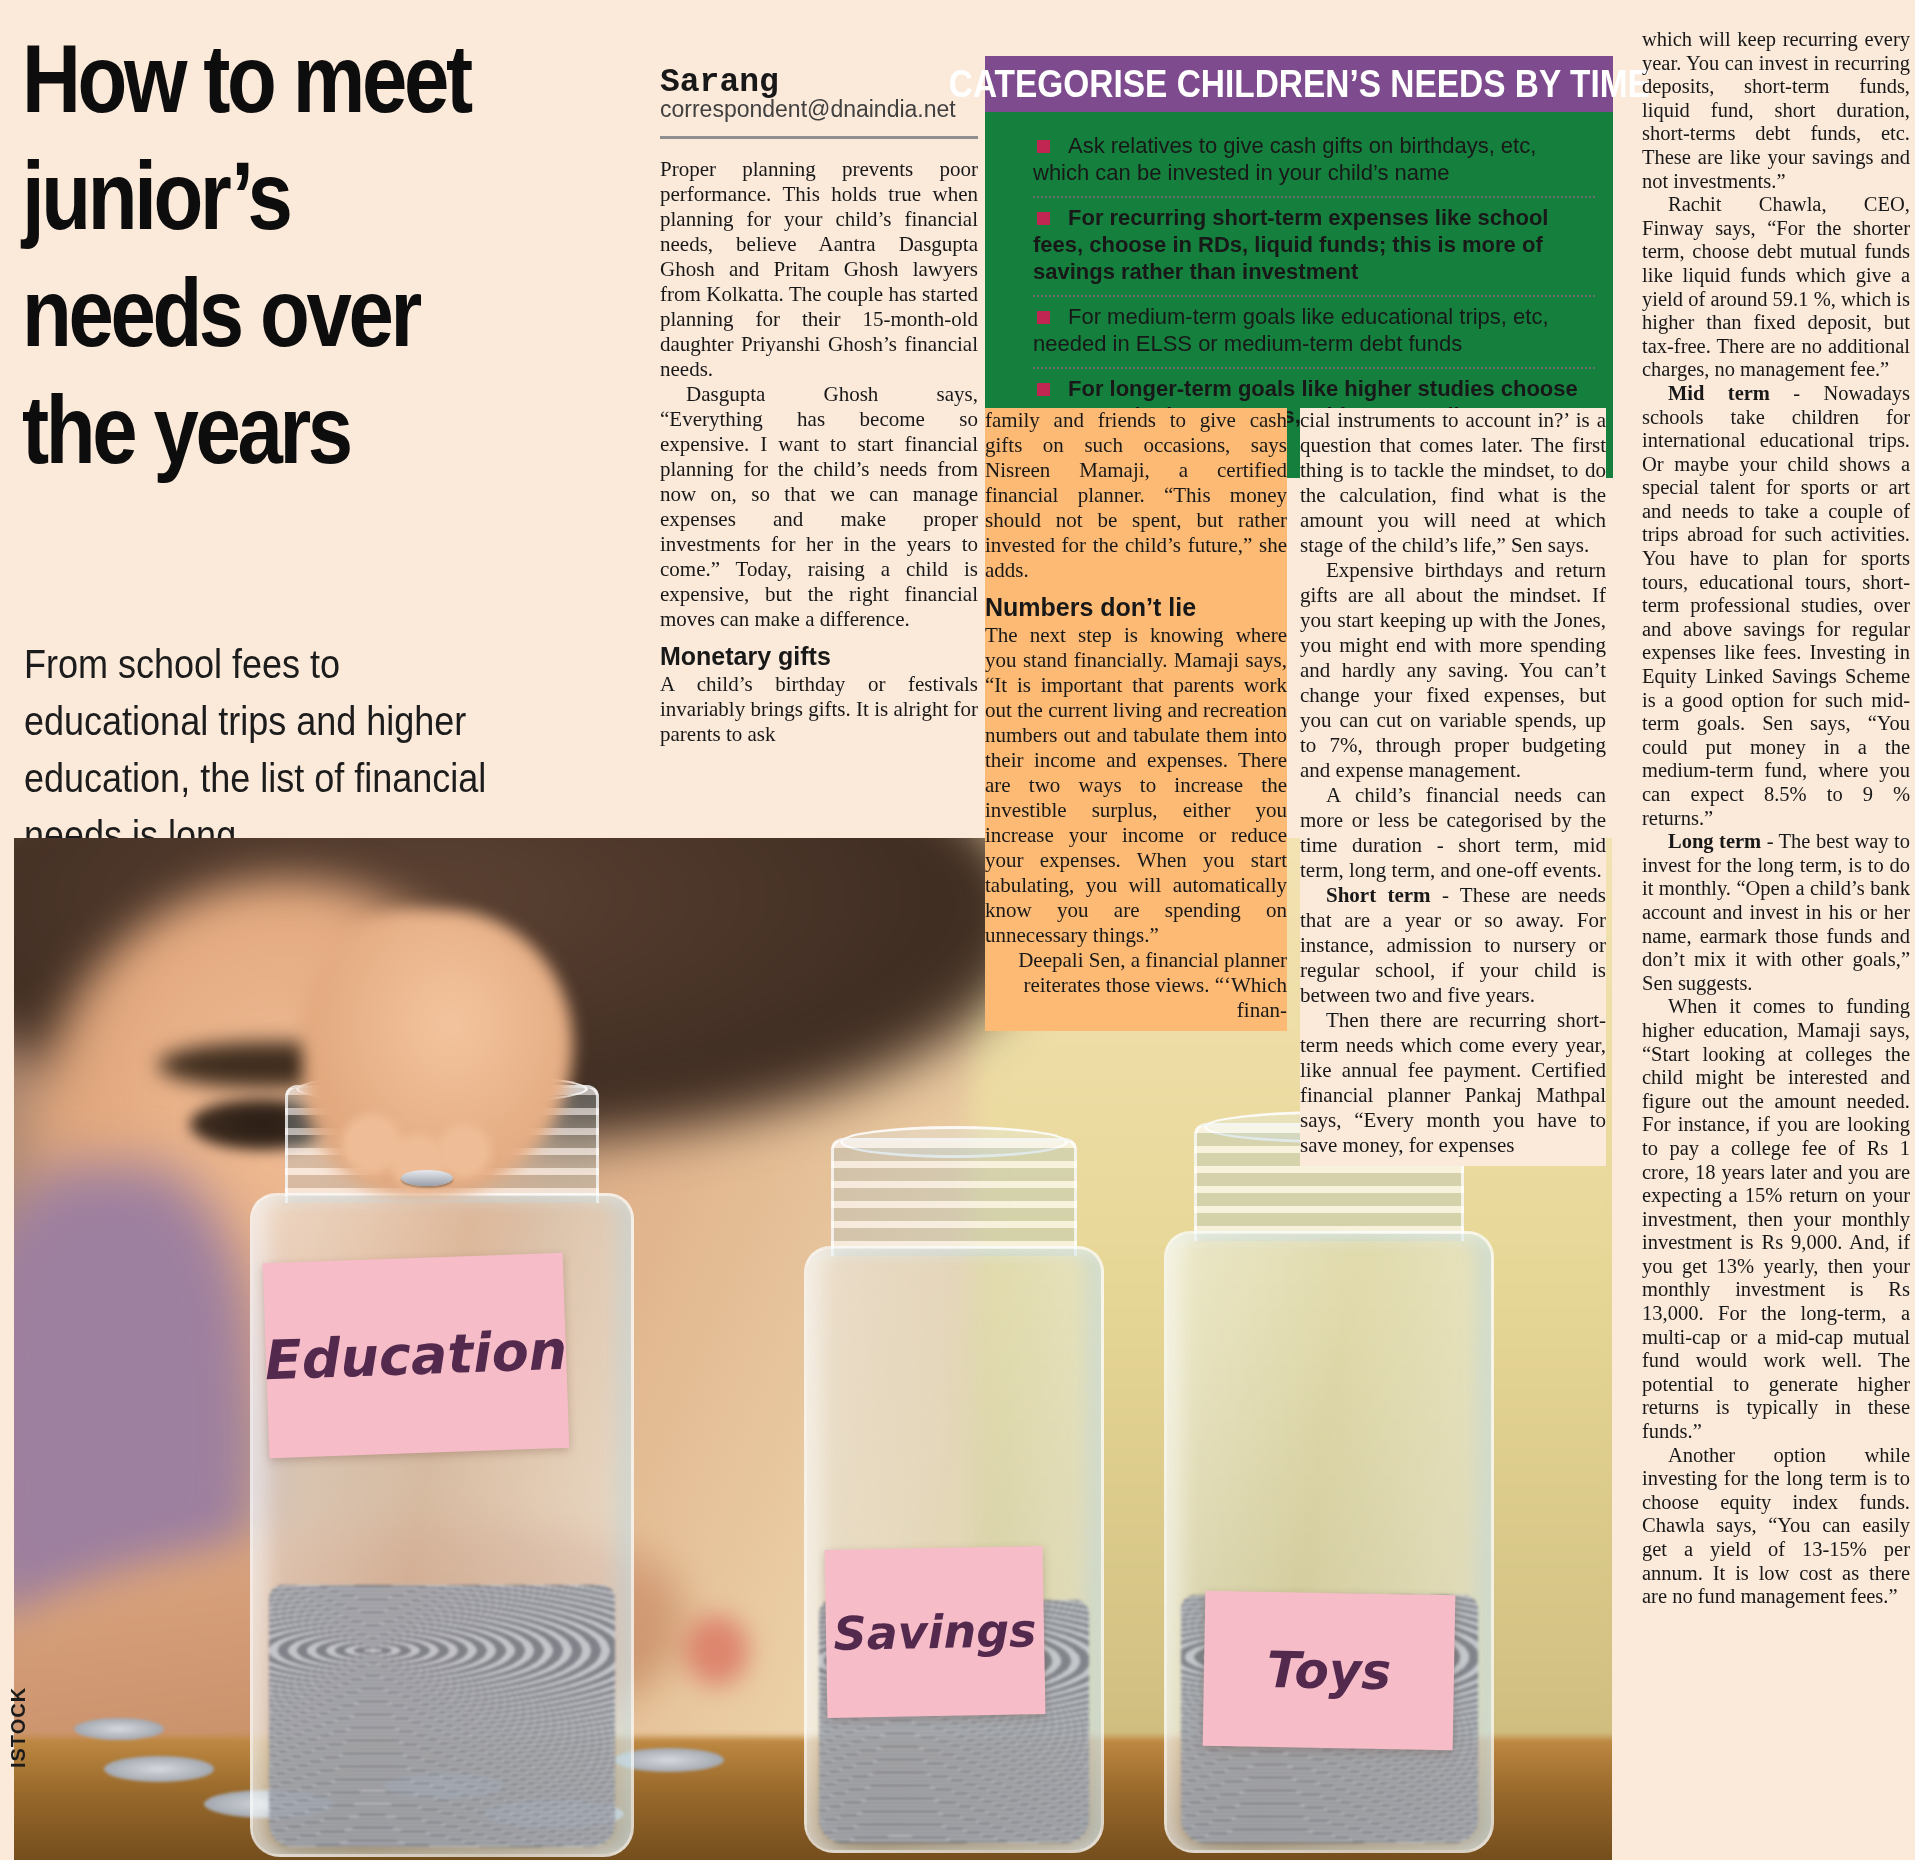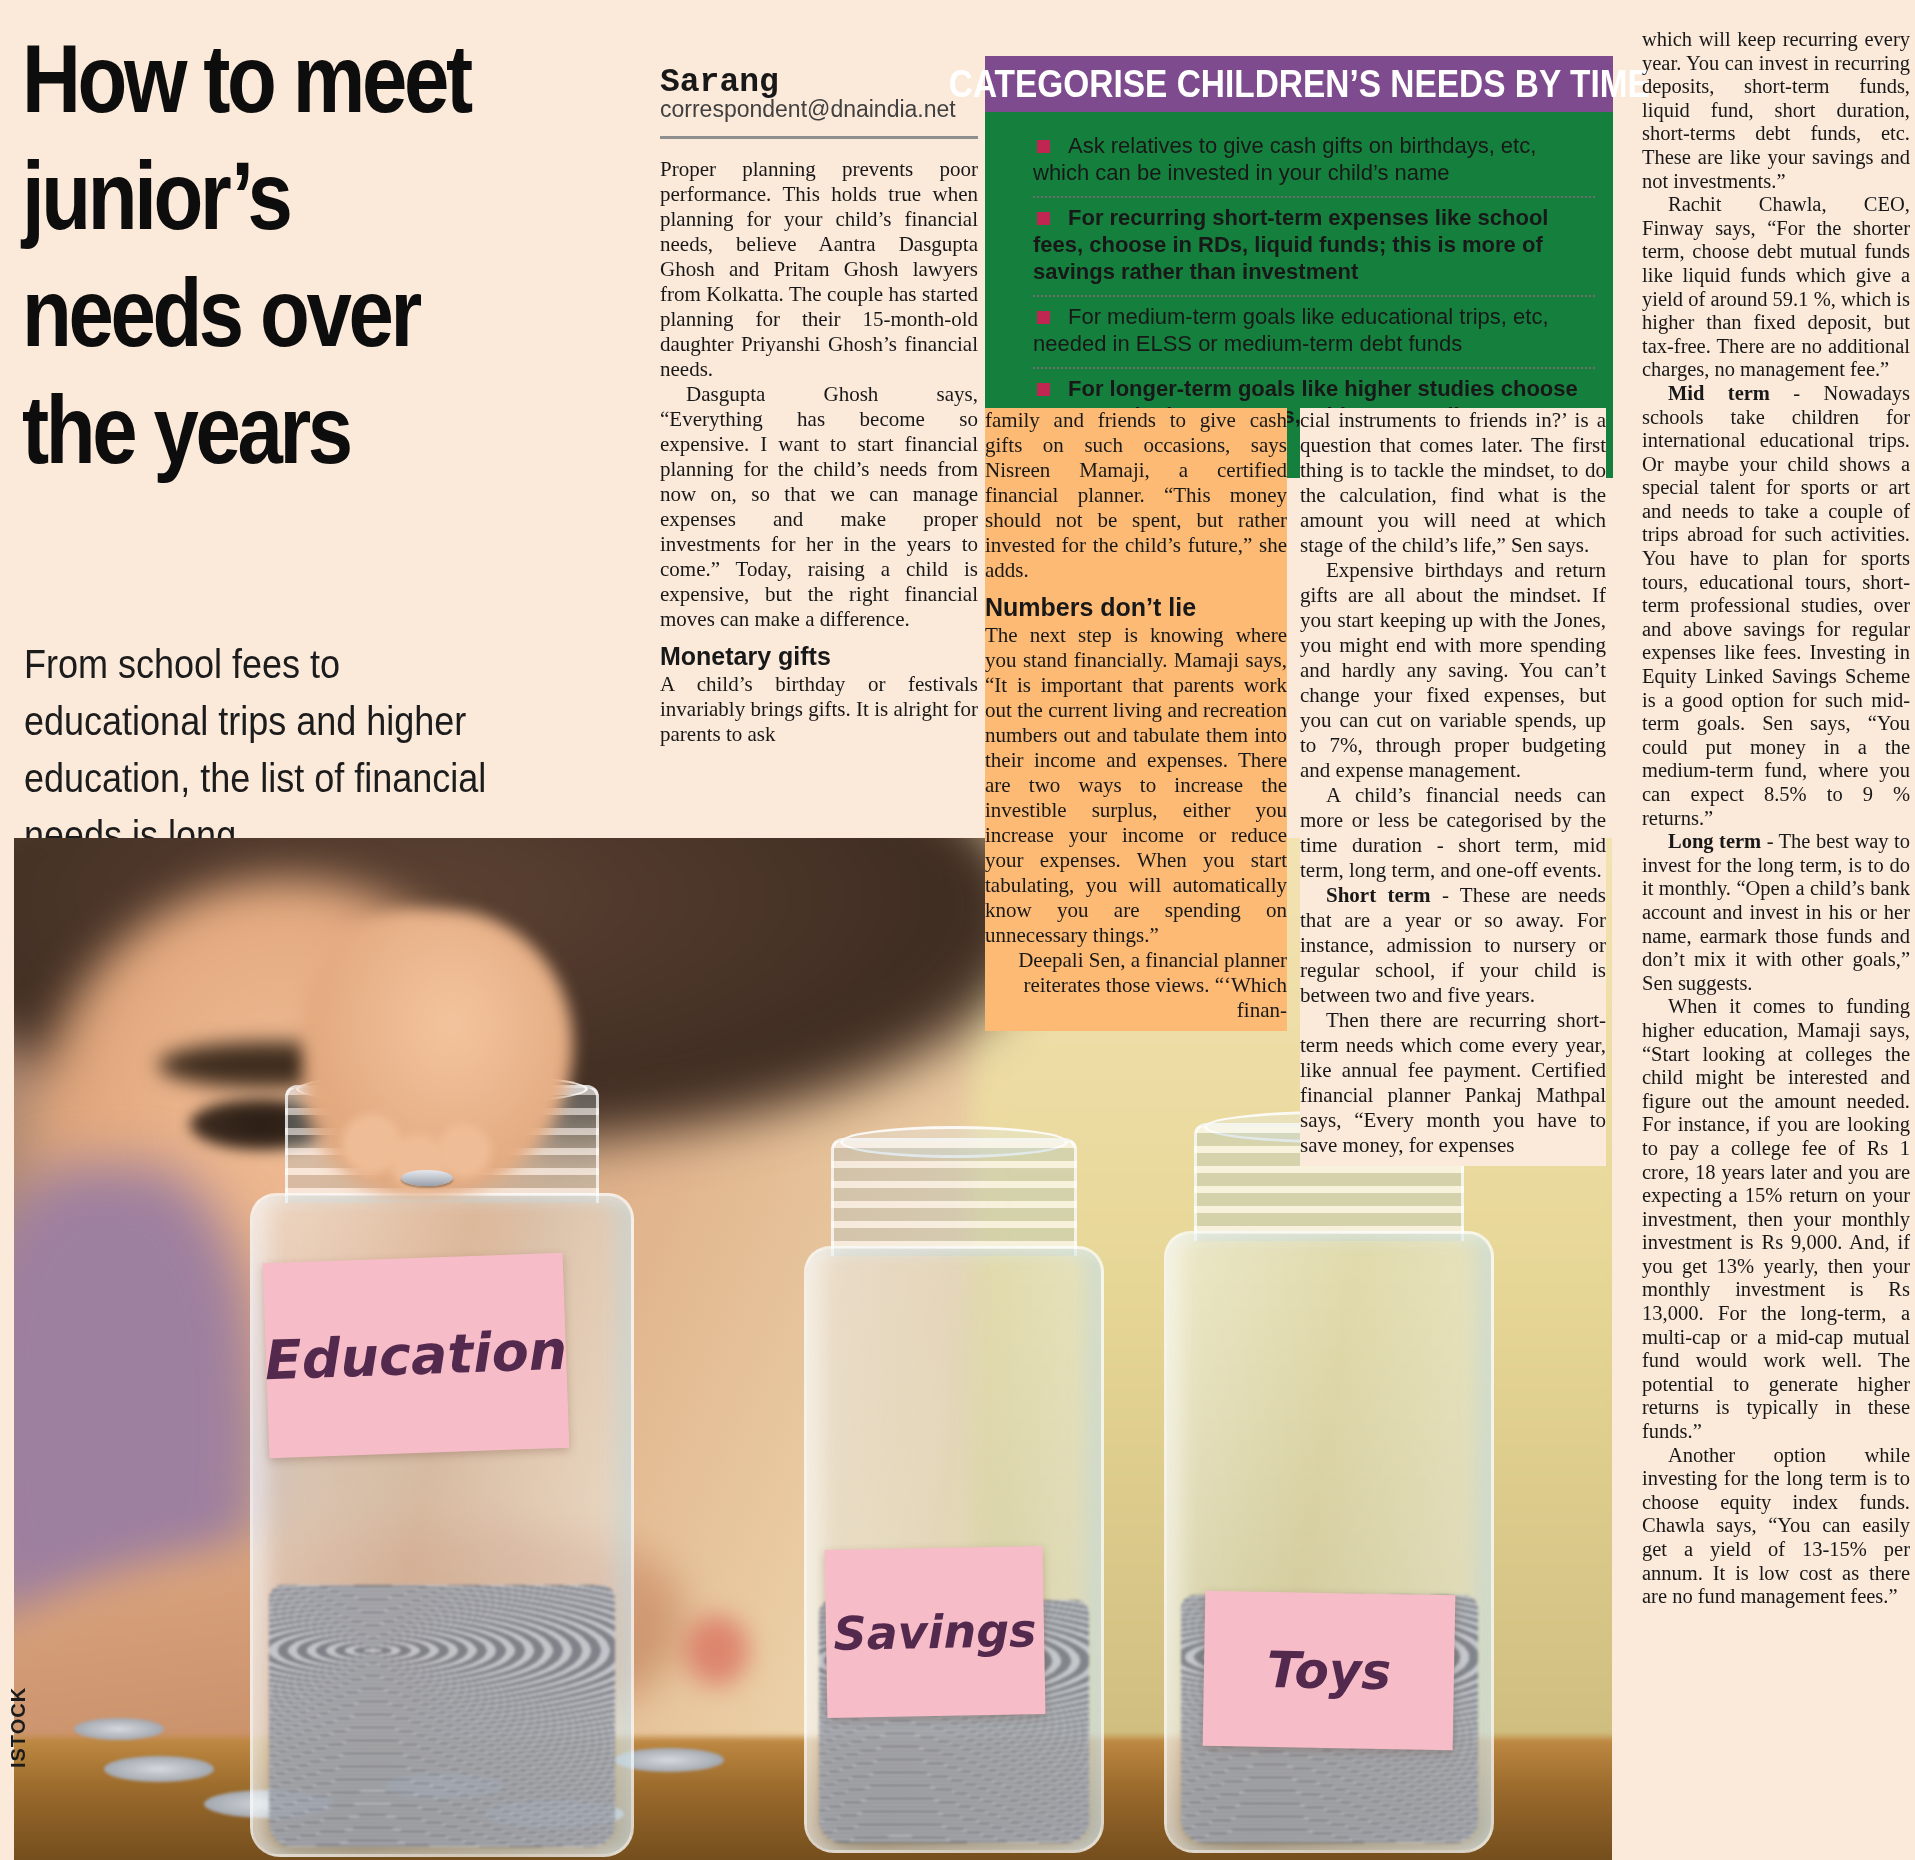--- a/index.html
+++ b/index.html
@@ -157,21 +157,21 @@
   </div>
 
   <div class="col panel" style="left: 985px; top: 408px; width: 302px; padding-bottom: 8px; background-color: #fdba74;">
     <p>family and friends to give cash gifts on such occasions, says Nisreen Mamaji, a certified financial planner. “This money should not be spent, but rather invested for the child’s future,” she adds.</p>
     <div class="subhead">Numbers don’t lie</div>
     <p>The next step is knowing where you stand financially. Mamaji says, “It is important that parents work out the current living and recreation numbers out and tabulate them into their income and expenses. There are two ways to increase the investible surplus, either you increase your income or reduce your expenses. When you start tabulating, you will automatically know you are spending on unnecessary things.”</p>
     <p class="rag-right">Deepali Sen, a financial planner reiterates those views. “‘Which finan-</p>
   </div>
 
   <div class="col panel" style="left: 1300px; top: 408px; width: 306px; padding-bottom: 8px; background-color: rgb(251, 233, 218);">
-    <p>cial instruments to friends in?’ is a question that comes later. The first thing is to tackle the mindset, to do the calculation, find what is the amount you will need at which stage of the child’s life,” Sen says.</p>
+    <p>cial instruments to account in?’ is a question that comes later. The first thing is to tackle the mindset, to do the calculation, find what is the amount you will need at which stage of the child’s life,” Sen says.</p>
     <p class="ind">Expensive birthdays and return gifts are all about the mindset. If you start keeping up with the Jones, you might end with more spending and hardly any saving. You can’t change your fixed expenses, but you can cut on variable spends, up to 7%, through proper budgeting and expense management.</p>
     <p class="ind">A child’s financial needs can more or less be categorised by the time duration - short term, mid term, long term, and one-off events.</p>
     <p class="ind"><b>Short term</b><span> - These are needs that are a year or so away. For instance, admission to nursery or regular school, if your child is between two and five years.</span></p>
     <p class="ind">Then there are recurring short-term needs which come every year, like annual fee payment. Certified financial planner Pankaj Mathpal says, “Every month you have to save money, for expenses</p>
   </div>
 
   <div class="col" style="left:1642px;top:28px;width:268px;font-size:20.5px;line-height:23.6px;">
     <p>which will keep recurring every year. You can invest in recurring deposits, short-term funds, liquid fund, short duration, short-terms debt funds, etc. These are like your savings and not investments.”</p>
     <p class="ind">Rachit Chawla, CEO, Finway says, “For the shorter term, choose debt mutual funds like liquid funds which give a yield of around 59.1 %, which is higher than fixed deposit, but tax-free. There are no additional charges, no management fee.”</p>
     <p class="ind"><b>Mid term</b><span> - Nowadays schools take children for international educational trips. Or maybe your child shows a special talent for sports or art and needs to take a couple of trips abroad for such activities. You have to plan for sports tours, educational tours, short-term professional studies, over and above savings for regular expenses like fees. Investing in Equity Linked Savings Scheme is a good option for such mid-term goals. Sen says, “You could put money in a the medium-term fund, where you can expect 8.5% to 9 % returns.”</span></p>

